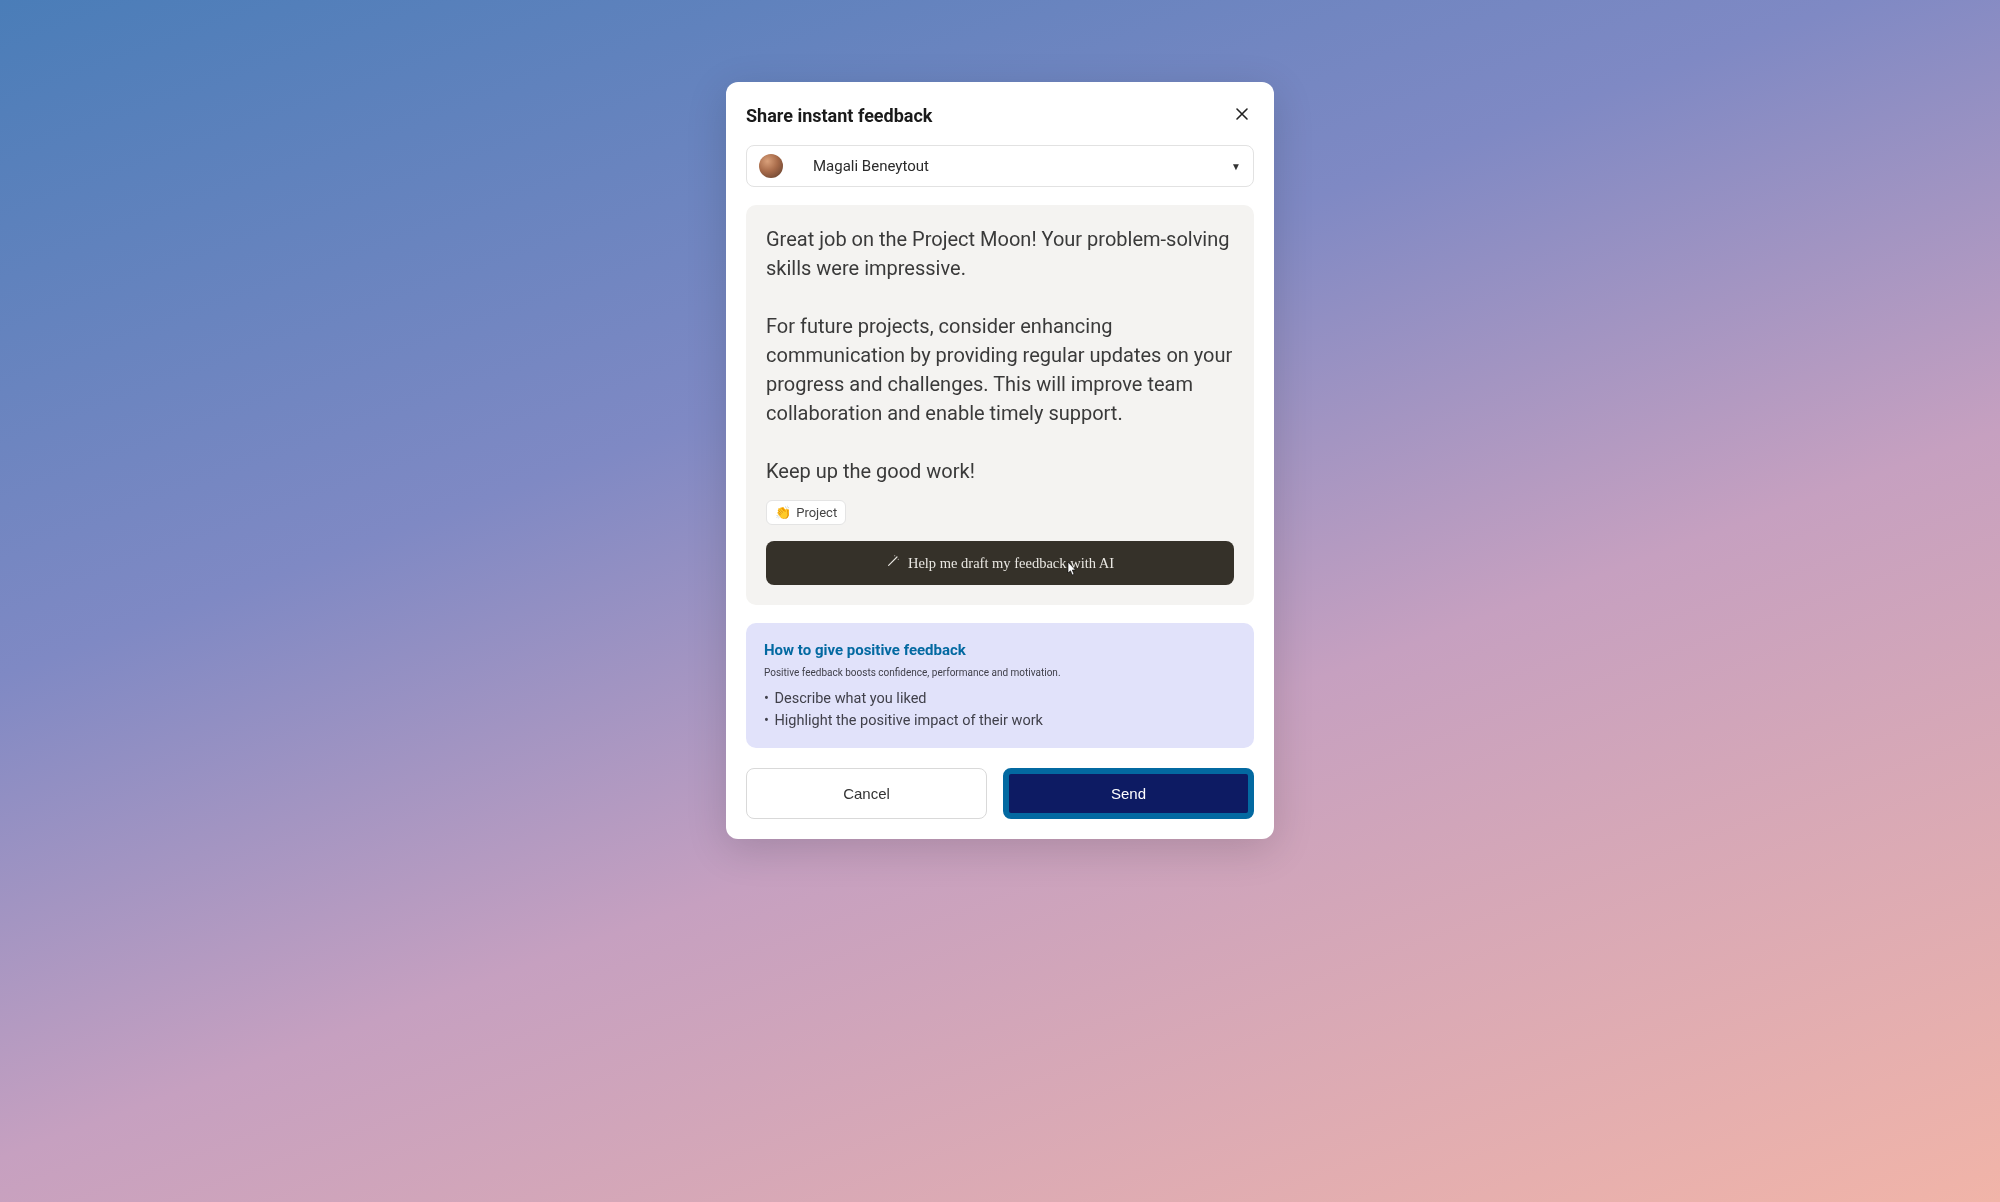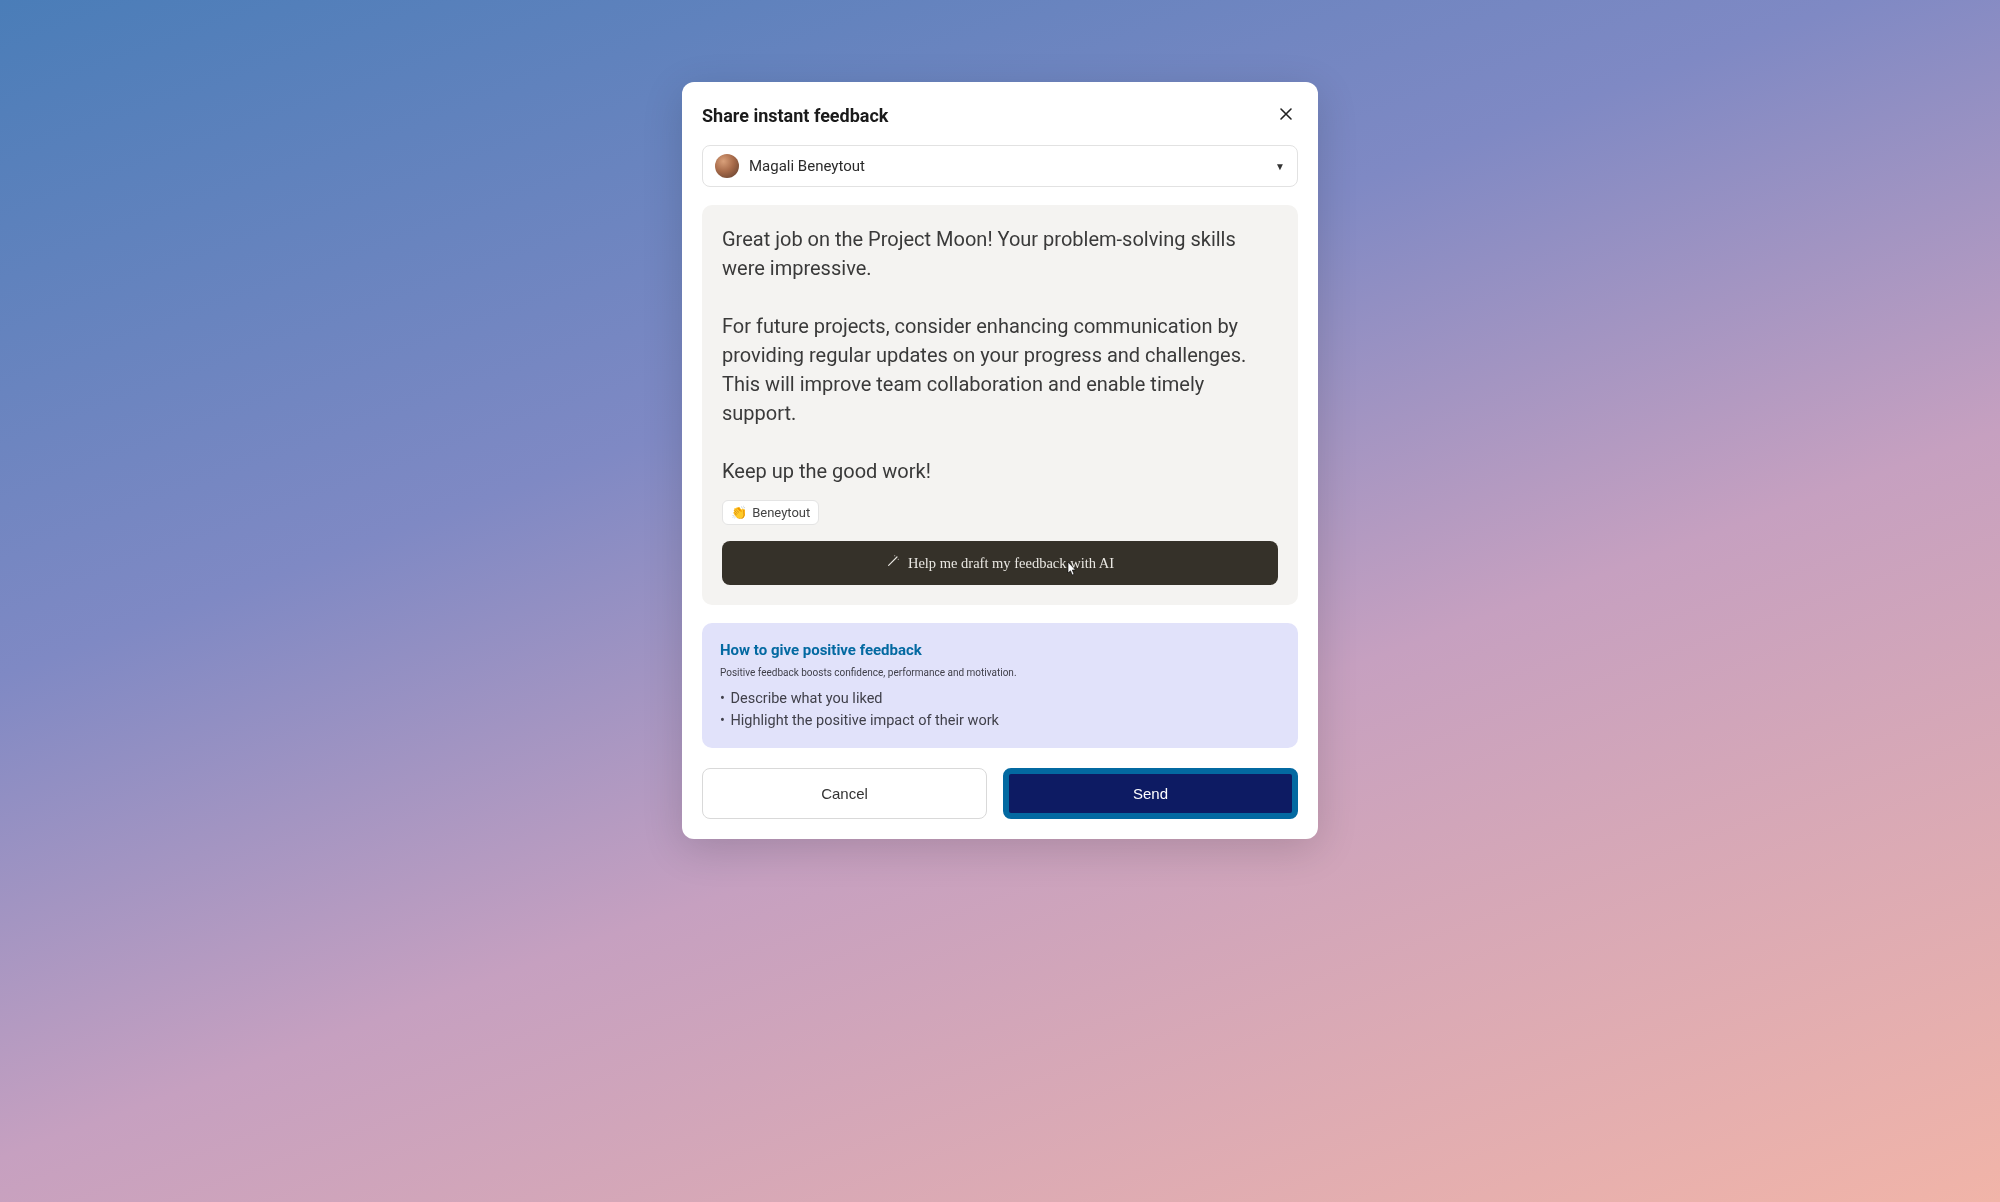--- a/index.html
+++ b/index.html
@@ -8,21 +8,21 @@
     font-family: -apple-system, BlinkMacSystemFont, "Segoe UI", Roboto, "Helvetica Neue", Arial, sans-serif;
     background: linear-gradient(160deg, #4a7db8 0%, #7f89c4 35%, #c6a0c0 60%, #f1b4a8 100%);
     display: flex;
     align-items: flex-start;
     justify-content: center;
     padding-top: 82px;
     min-height: 100vh;
   }
   .modal {
     background: #ffffff;
-    width: 636px;
+    width: 548px;
     border-radius: 12px;
     padding: 20px;
     box-shadow: 0 10px 40px rgba(0,0,0,0.15);
   }
   .modal-header {
     display: flex;
     justify-content: space-between;
     align-items: center;
     margin-bottom: 16px;
   }
@@ -42,20 +42,21 @@
   }
   .close-btn svg { width: 16px; height: 16px; }
   .recipient-select {
     display: flex;
     align-items: center;
     border: 1px solid #e2e2e2;
     border-radius: 8px;
     padding: 8px 12px;
     cursor: pointer;
     margin-bottom: 18px;
+    gap: 20px;
   }
   .avatar {
     width: 24px;
     height: 24px;
     border-radius: 50%;
     background: radial-gradient(circle at 35% 30%, #d9a07a 0%, #a86b4a 45%, #5a3a2a 100%);
     margin-right: 10px;
     flex-shrink: 0;
   }
   .recipient-name {
@@ -193,21 +194,21 @@
   </div>
 
   <div class="feedback-area">
     <div class="feedback-text">Great job on the Project Moon! Your problem-solving skills were impressive.
 
 For future projects, consider enhancing communication by providing regular updates on your progress and challenges. This will improve team collaboration and enable timely support.
 
 Keep up the good work!</div>
     <div class="tag">
       <span>👏</span>
-      <span>Beneytout</span>
+      <span>Project</span>
     </div>
     <button class="ai-btn">
       <span>
         <svg viewBox="0 0 16 16">
           <path d="M3 13 L12 4" stroke="#e9e7e2" stroke-width="1.3" stroke-linecap="round"></path>
           <circle cx="12.5" cy="3.5" r="0.8" fill="#e9e7e2"></circle>
           <circle cx="10" cy="2" r="0.6" fill="#e9e7e2"></circle>
           <circle cx="14" cy="6" r="0.6" fill="#e9e7e2"></circle>
         </svg>
       </span>

